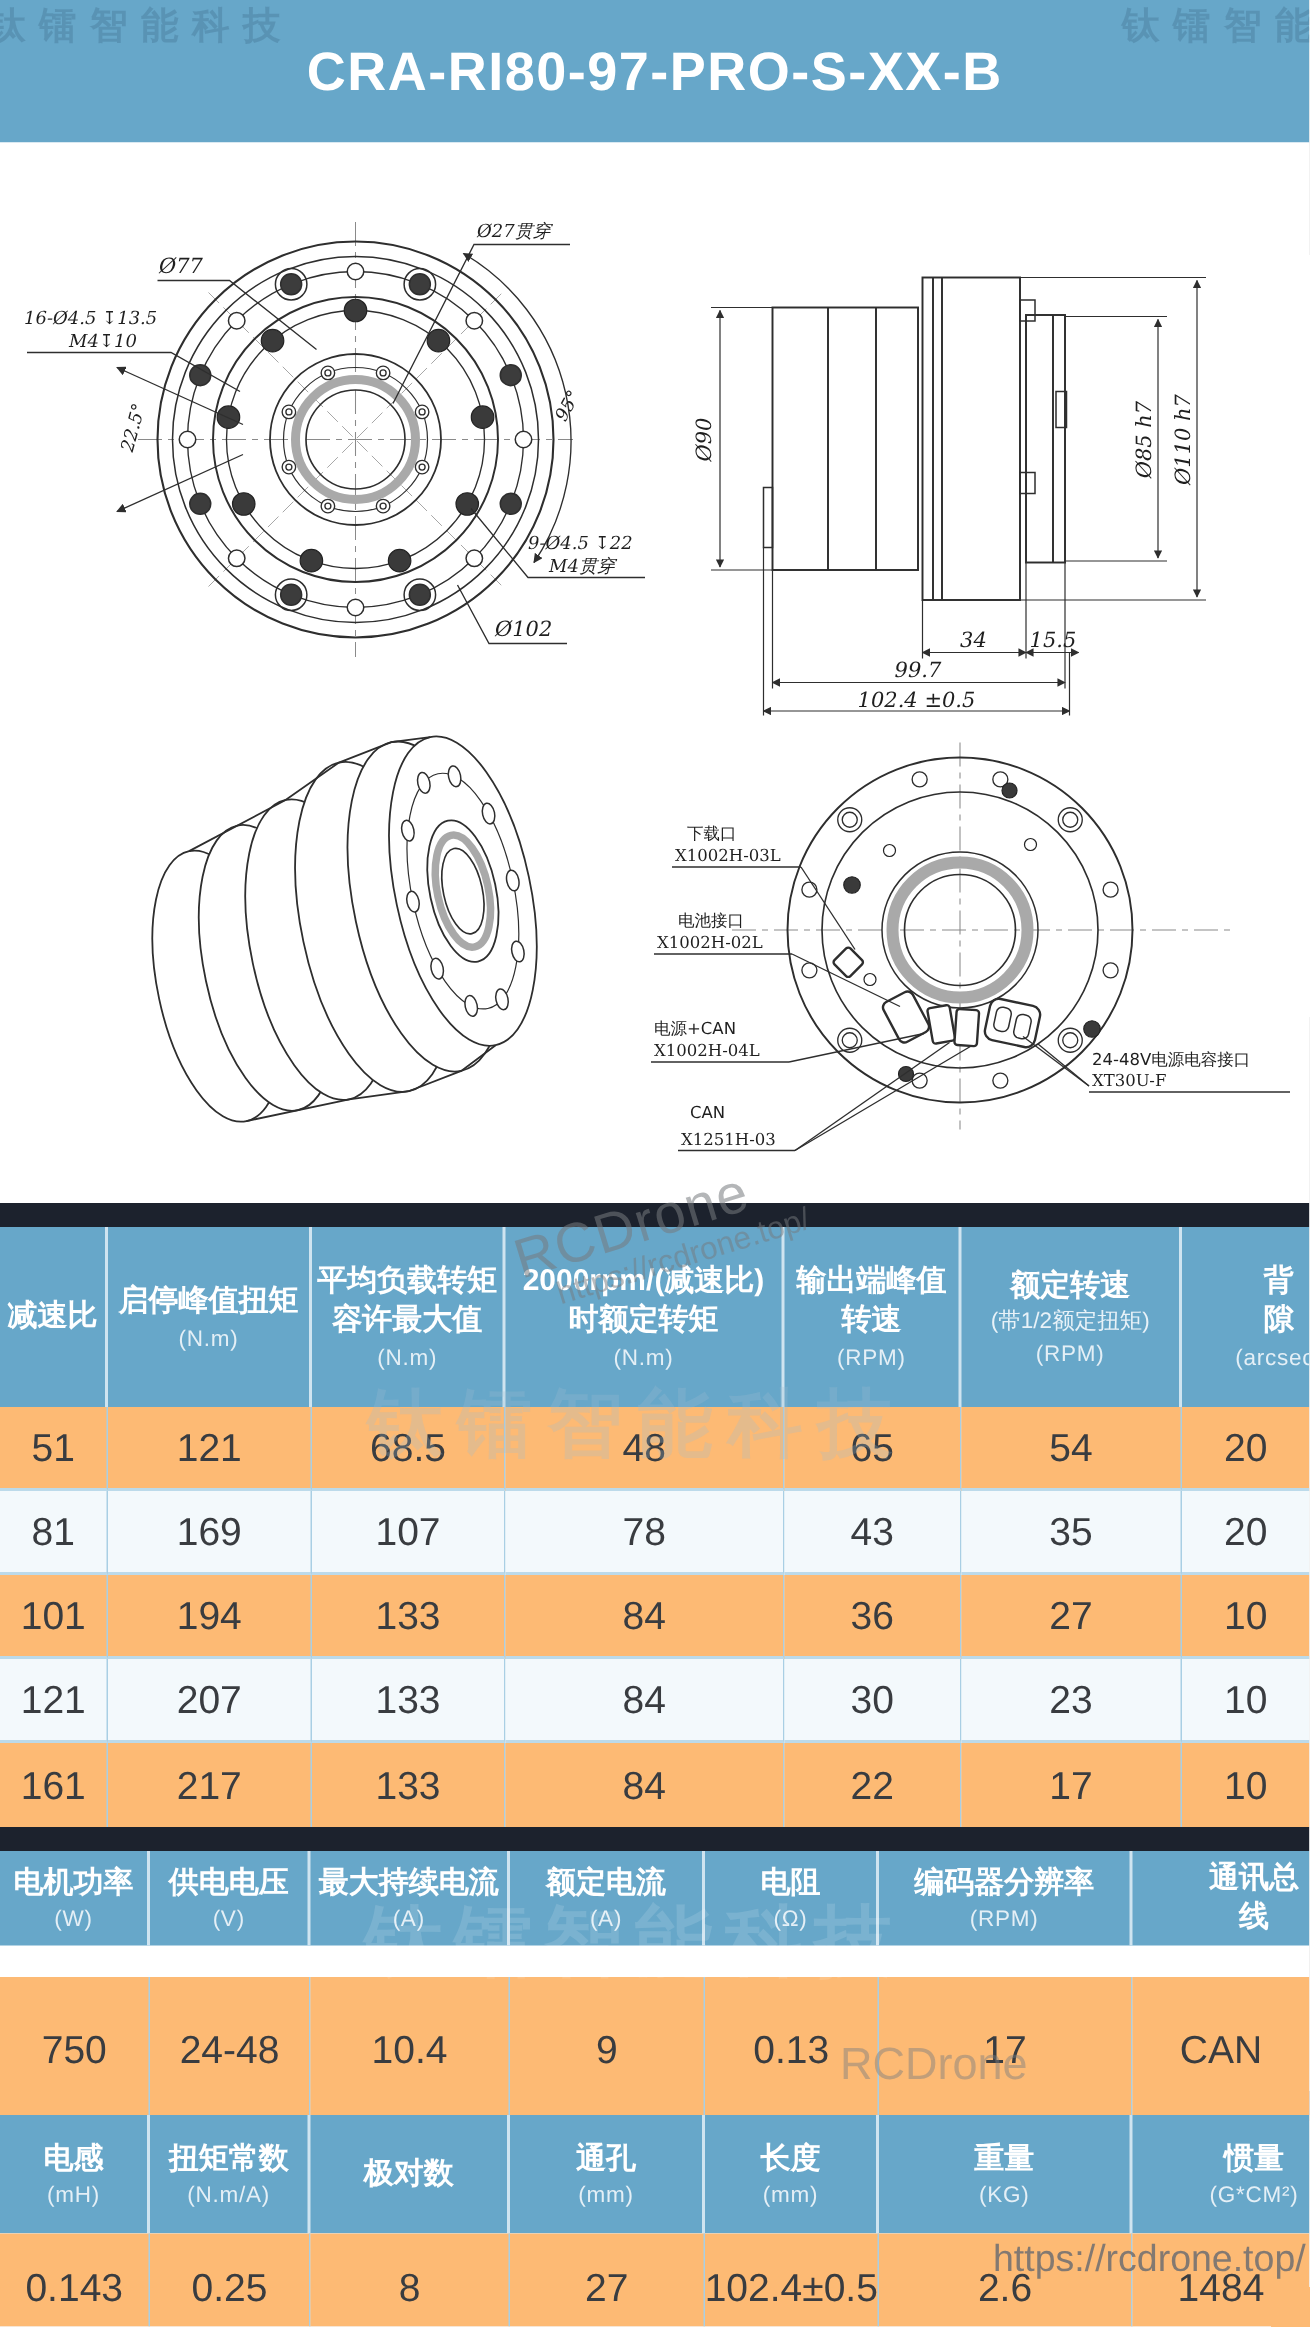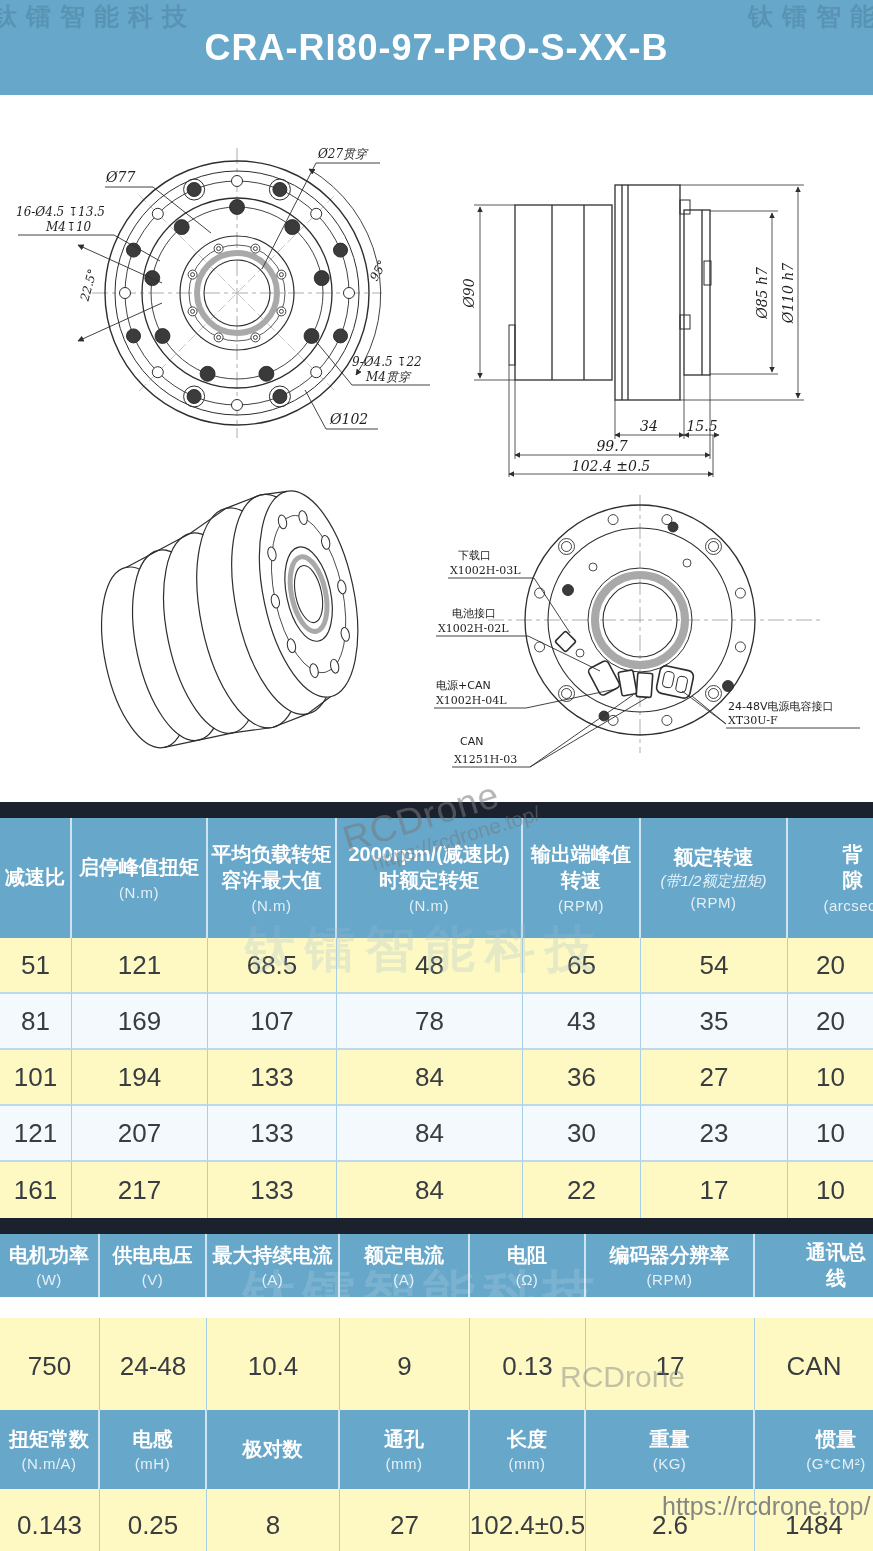--- a/index.html
+++ b/index.html
@@ -29,24 +29,24 @@
   #t1h{top:818px;height:120px;}
   #t1b{top:938px;height:280px;grid-auto-rows:56px;}
   #t2h{top:1234px;height:63px;}
   #t2b{top:1318px;height:96px;}
   #t3h{top:1410px;height:79px;}
   #t3b{top:1489px;height:72px;}
   .th{display:flex;flex-direction:column;align-items:center;justify-content:center;
       text-align:center;padding:4px 3px;border-right:2px solid #cfe4f0;}
   .th:last-child{border-right:none;padding-left:47px;}
   .th-label{font-size:20px;font-weight:bold;color:#fff;line-height:1.3;}
-  .th-sub{font-size:15px;color:#e8f2f8;line-height:1.3;margin-top:1px;font-style:italic;}
+  .th-sub{font-size:15px;color:#e8f2f8;line-height:1.3;margin-top:1px;}
   .th-unit{font-size:15px;color:#e4eff6;line-height:1.3;margin-top:2px;letter-spacing:.5px;}
   .td{display:flex;align-items:center;justify-content:center;font-size:26px;color:#393c40;
-      background:#fef9c3;border-right:1.5px solid #a9cfe4;border-bottom:2px solid #bcdaea;}
+      background:#fdba74;border-right:1.5px solid #a9cfe4;border-bottom:2px solid #bcdaea;}
   .td:nth-child(7n){border-right:none;}
   .alt{background:#f3f9fc;}
   .nb{border-bottom:none;}
   
   .wm{position:absolute;z-index:6;pointer-events:none;white-space:nowrap;}
   .wm-diag{left:338px;top:726px;transform:rotate(-17deg);transform-origin:left top;}
   .wm-brand{font-size:37px;color:rgba(118,122,126,.55);letter-spacing:1px;}
   .wm-url{font-size:21px;color:rgba(118,122,126,.5);margin:-3px 0 0 20px;}
   .wm-bottom{left:662px;top:1492px;font-size:25px;color:rgba(100,105,112,.8);}
   .wm-mid{left:560px;top:1360px;font-size:30px;color:rgba(120,124,128,.45);}
@@ -450,26 +450,26 @@
     <div class="td nb">0.13</div>
     <div class="td nb">17</div>
     <div class="td nb">CAN</div>
   </div>
 
   <div class="wm wm-cn4">钛镭智能科技</div>
   <div class="wm wm-mid">RCDrone</div>
 
   <div class="thead t23cols" id="t3h">
     <div class="th">
+      <div class="th-label">电感</div>
+      <div class="th-unit">(mH)</div>
+    </div>
+    <div class="th">
       <div class="th-label">扭矩常数</div>
       <div class="th-unit">(N.m/A)</div>
-    </div>
-    <div class="th">
-      <div class="th-label">电感</div>
-      <div class="th-unit">(mH)</div>
     </div>
     <div class="th">
       <div class="th-label">极对数</div>
       <div class="th-unit"></div>
     </div>
     <div class="th">
       <div class="th-label">通孔</div>
       <div class="th-unit">(mm)</div>
     </div>
     <div class="th">

